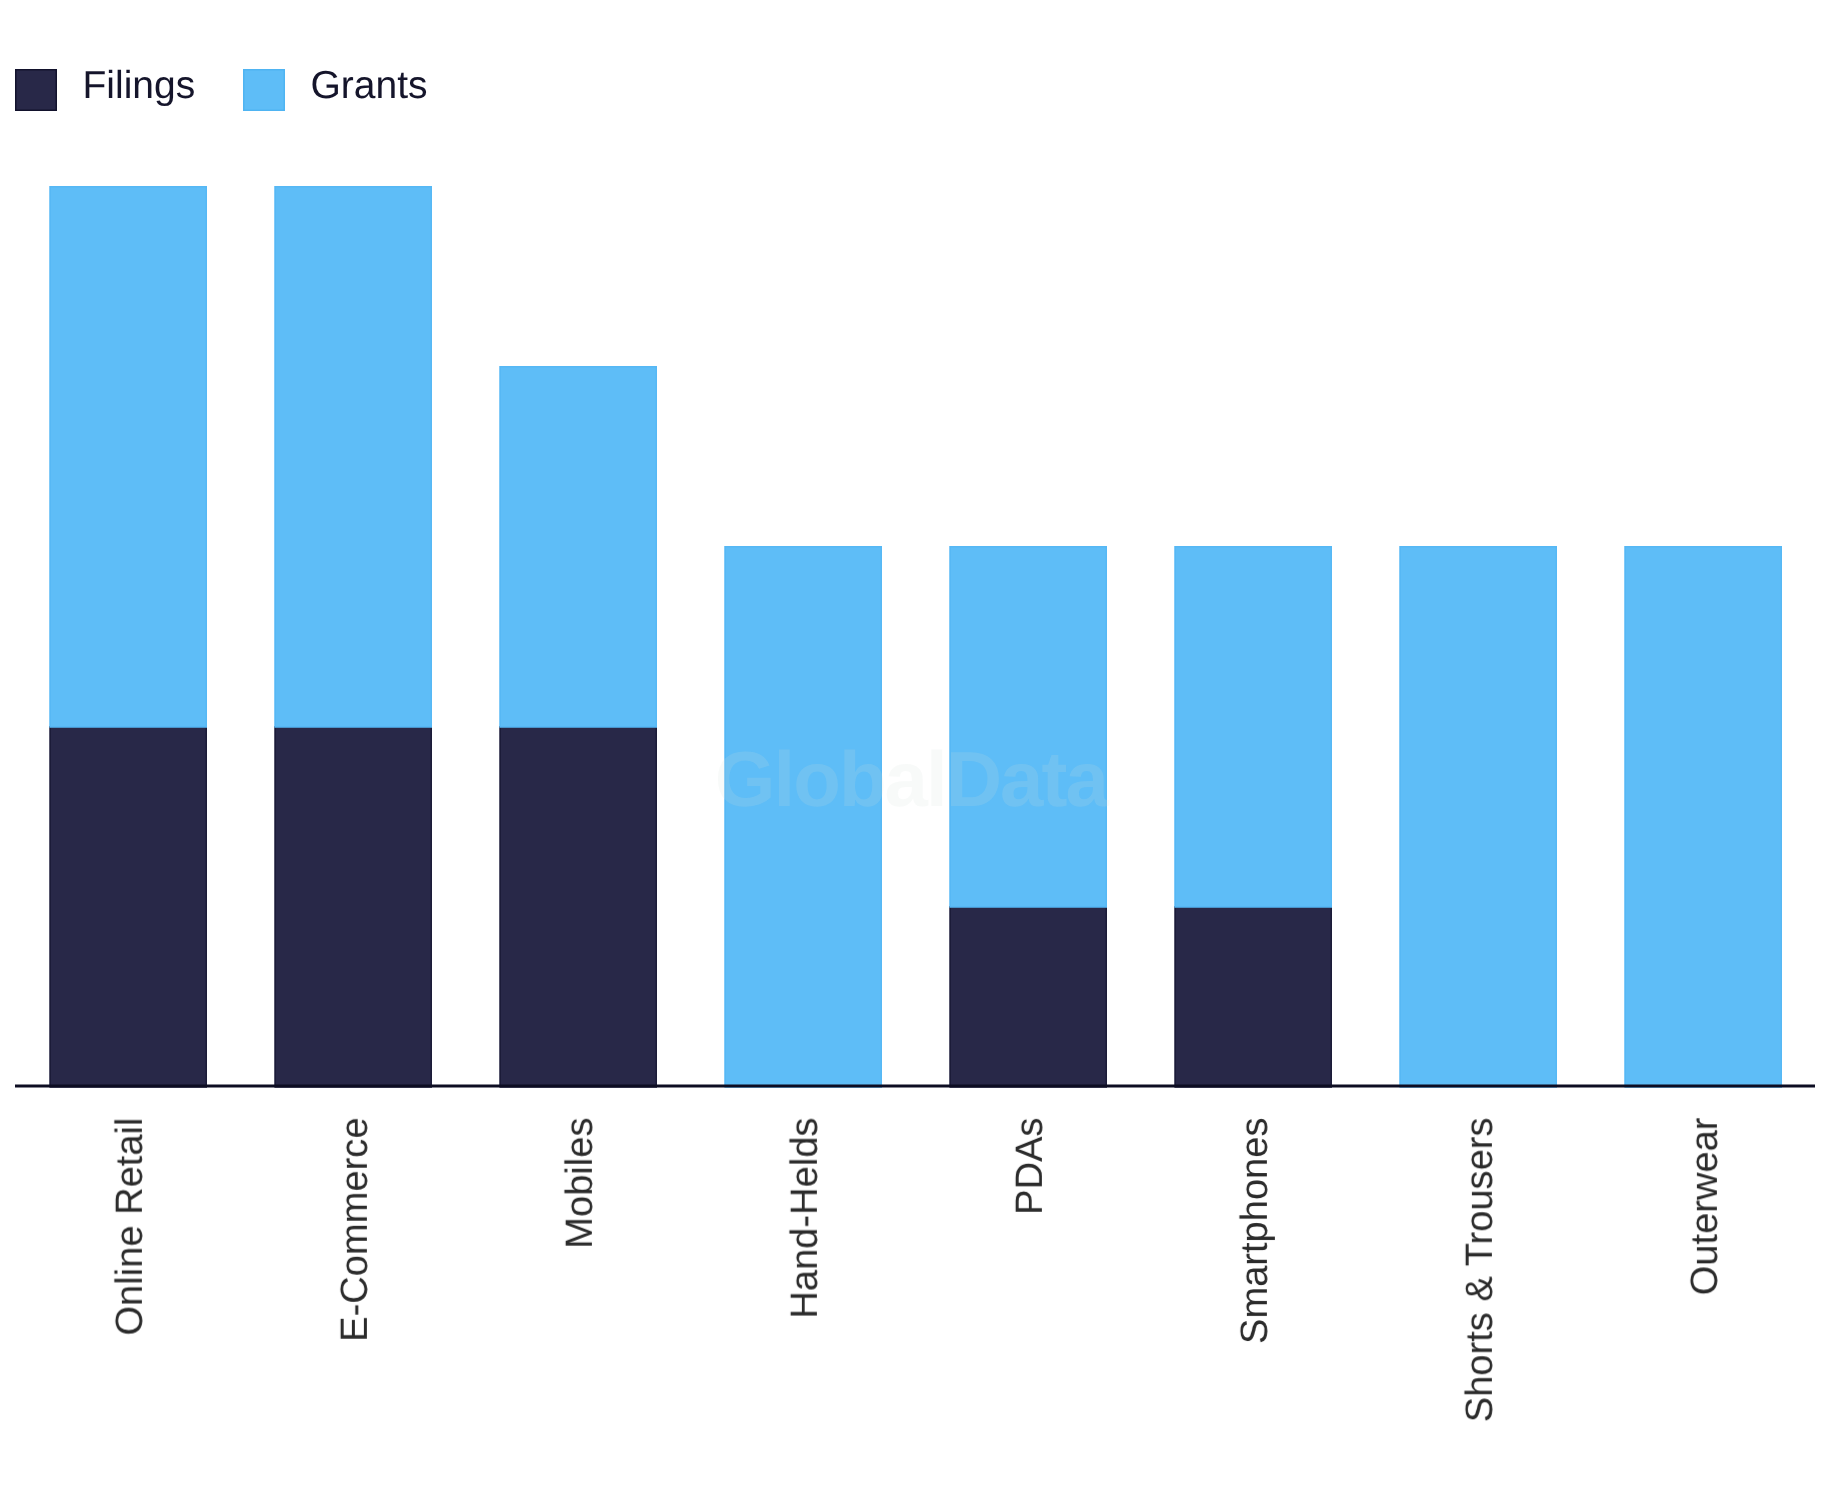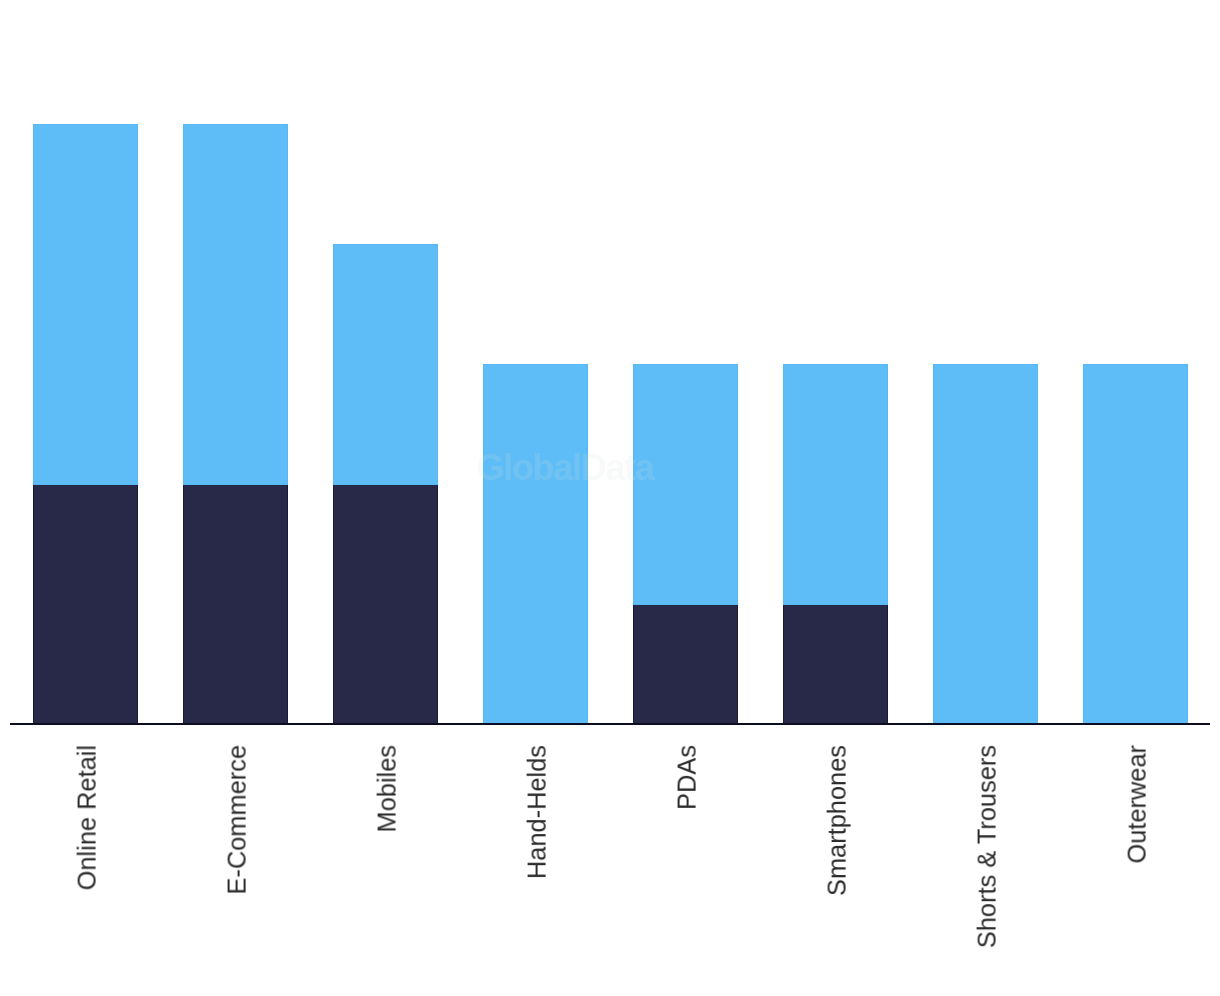--- a/index.html
+++ b/index.html
@@ -72,22 +72,22 @@
     position: absolute;
     left: 0;
     width: 100%;
     box-sizing: border-box;
     border: 1px solid;
   }
 
   .watermark {
     position: absolute;
     left: 476.5px;
-    top: 450px;
-    font-size: 36px;
+    top: 494px;
+    font-size: 52px;
     font-weight: bold;
     letter-spacing: -1.3px;
     line-height: 1;
     color: rgba(210, 222, 215, 0.16);
     pointer-events: none;
     white-space: nowrap;
   }
 
   .axis-line {
     position: absolute;
@@ -119,20 +119,30 @@
     transform: rotate(-90deg) translate(-100%, -50%) translateY(2.3px);
     display: block;
     line-height: 1;
   }
 </style>
 </head>
 <body>
 
 <div class="chart-root">
 
+  <div class="legend" id="legend">
+      <div class="legend-item" style="left: 10px;">
+        <span class="legend-swatch" style="background: rgb(40, 40, 72); border-color: rgb(18, 18, 44);"></span>
+        <span class="legend-label">Filings</span>
+      </div>
+      <div class="legend-item" style="left: 162.1px;">
+        <span class="legend-swatch" style="background: rgb(94, 189, 247); border-color: rgb(79, 180, 242);"></span>
+        <span class="legend-label">Grants</span>
+      </div>
+    </div>
 
   <div class="plot" id="plot">
       <div class="bar-group" style="left: 32.7px;">
         <div class="seg" style="background: rgb(40, 40, 72); border-color: rgb(27, 27, 56); height: 241px; bottom: -0.5px;"></div>
         <div class="seg" style="background: rgb(94, 189, 247); border-color: rgb(86, 184, 245); height: 361px; bottom: 239.5px;"></div>
       </div>
       <div class="bar-group" style="left: 182.7px;">
         <div class="seg" style="background: rgb(40, 40, 72); border-color: rgb(27, 27, 56); height: 241px; bottom: -0.5px;"></div>
         <div class="seg" style="background: rgb(94, 189, 247); border-color: rgb(86, 184, 245); height: 361px; bottom: 239.5px;"></div>
       </div>

